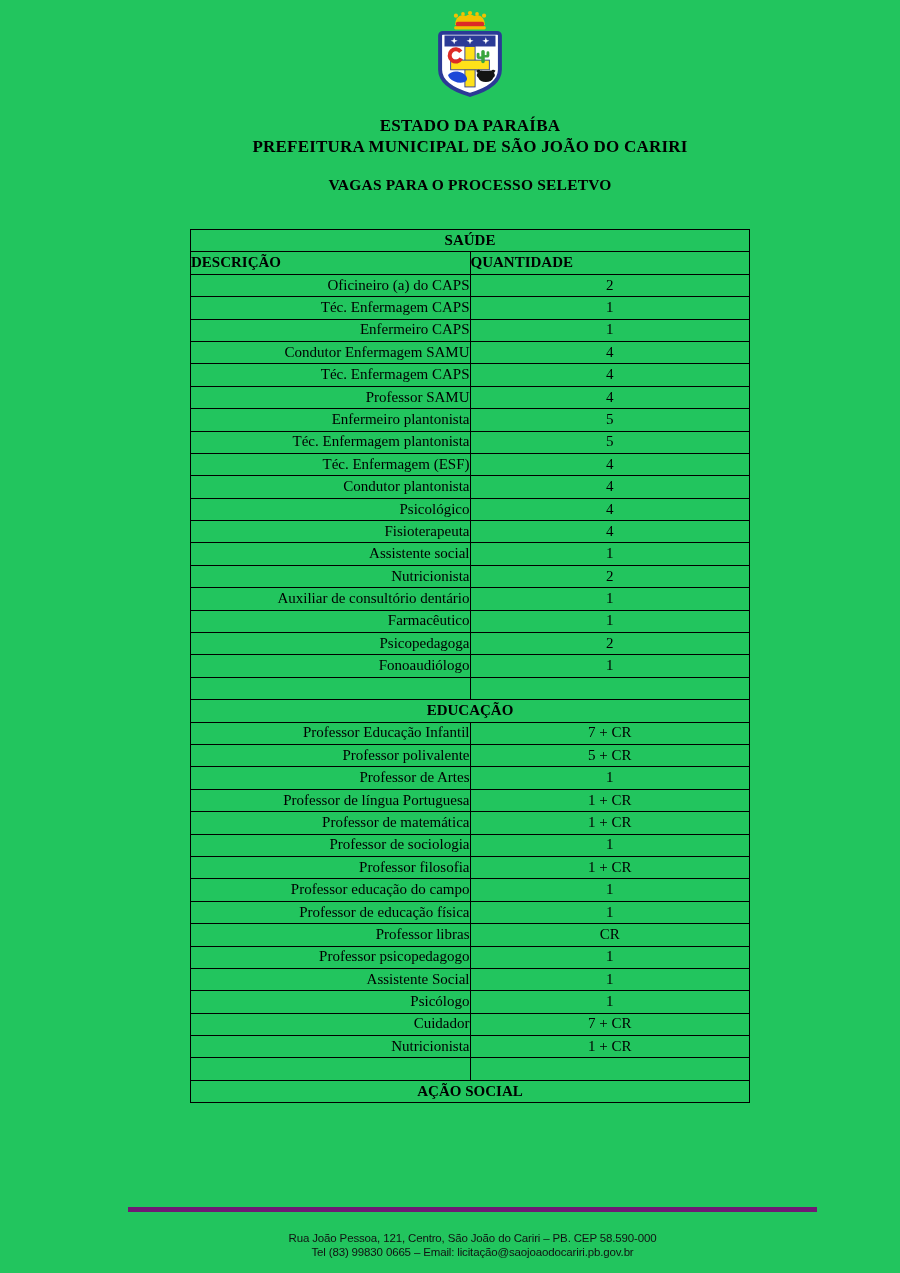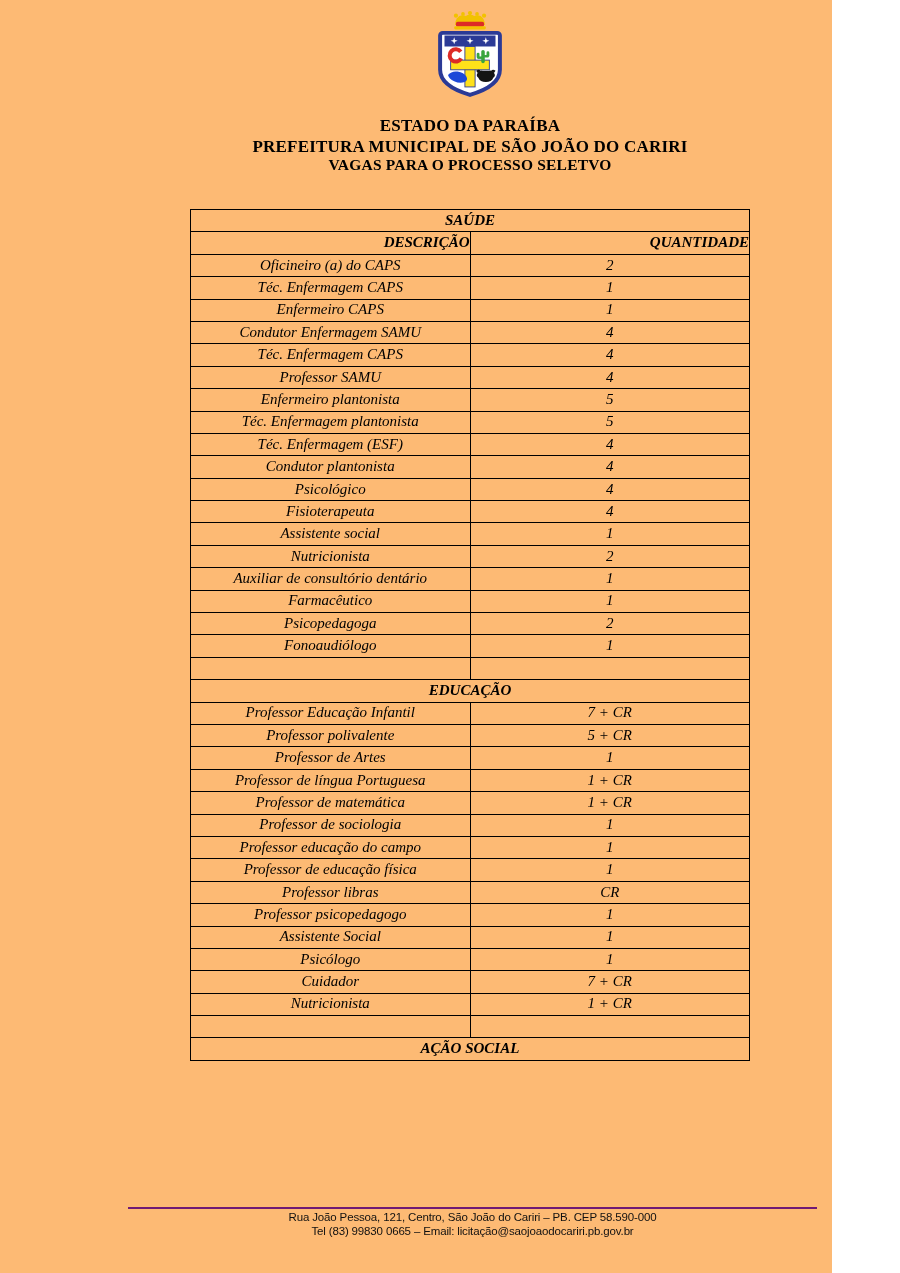--- a/index.html
+++ b/index.html
@@ -2,57 +2,56 @@
 <html lang="pt" style="--logo-navy: #2b3a96; --logo-gold: #f2c200; --logo-yellow: #ffe11a; --logo-red: #dd2b26; --logo-green: #3aa53f; --logo-lake: #1d49d8; --logo-black: #141414;"><head>
 <meta charset="utf-8">
 <style>
   * { box-sizing: border-box; }
   html,body { margin:0; padding:0; }
   body {
     width:900px; height:1273px;
     background:#ffffff; color:#000;
     font-family:"Liberation Serif", serif;
   }
-  .page { position:relative; width:832px; height:1273px; overflow:hidden; background:#fdba74; }
+  .page { position:relative; width:900px; height:1273px; overflow:hidden; background:#22c55e; }
 
   
   .center-col { margin-left:40px; width:860px; text-align:center; }
 
   .logo-svg { display:block; margin:10px auto 0; width:92px; height:102px; }
 
   .org-lines { margin-top:3px; font-weight:bold; font-size:17px; line-height:21px; letter-spacing:.2px; }
-  .doc-title { font-weight:bold; font-size:15.5px; line-height:16px; letter-spacing:.2px; }
+  .doc-title { margin-top:20px; font-weight:bold; font-size:15.5px; line-height:16px; letter-spacing:.2px; }
 
   table.vagas {
     margin:36px 0 1px 190px;
     width:560px;
     border-collapse:collapse;
     table-layout:fixed;
-    font-style:italic;
   }
   table.vagas td {
     border:1px solid #000;
     height:22.4px;
     padding:0;
     font-size:15px;
     line-height:1.05;
     vertical-align:middle;
     overflow:hidden;
     white-space:nowrap;
   }
-  td.c-desc { width:431px; text-align:center; padding-left:9px; }
+  td.c-desc { width:431px; text-align:right; padding-left:9px; }
   td.c-qty  { width:129px; text-align:center; }
   td.sec-head { text-align:center; font-weight:bold; font-size:15.5px; }
-  td.col-head { font-weight:bold; font-size:15.5px; text-align:right; padding-left:0; }
+  td.col-head { font-weight:bold; font-size:15.5px; text-align:left; padding-left:0; }
 
   .footer {
     position:absolute;
     left:128px; top:1207px; width:689px;
-    border-top:2px solid #701a75;
-    padding-top:1px;
+    border-top:5px solid #701a75;
+    padding-top:19px;
     text-align:center;
     font-family:"Liberation Sans", sans-serif;
     font-size:11.5px;
     line-height:14px;
     letter-spacing:-0.15px;
     color:#111;
   }
 </style>
 </head>
 <body>
@@ -218,20 +217,24 @@
         </tr>
         <tr>
           <td class="c-desc">Professor de matemática</td>
           <td class="c-qty">1 + CR</td>
         </tr>
         <tr>
           <td class="c-desc">Professor de sociologia</td>
           <td class="c-qty">1</td>
         </tr>
         <tr>
+          <td class="c-desc">Professor filosofia</td>
+          <td class="c-qty">1 + CR</td>
+        </tr>
+        <tr>
           <td class="c-desc">Professor educação do campo</td>
           <td class="c-qty">1</td>
         </tr>
         <tr>
           <td class="c-desc">Professor de educação física</td>
           <td class="c-qty">1</td>
         </tr>
         <tr>
           <td class="c-desc">Professor libras</td>
           <td class="c-qty">CR</td>

